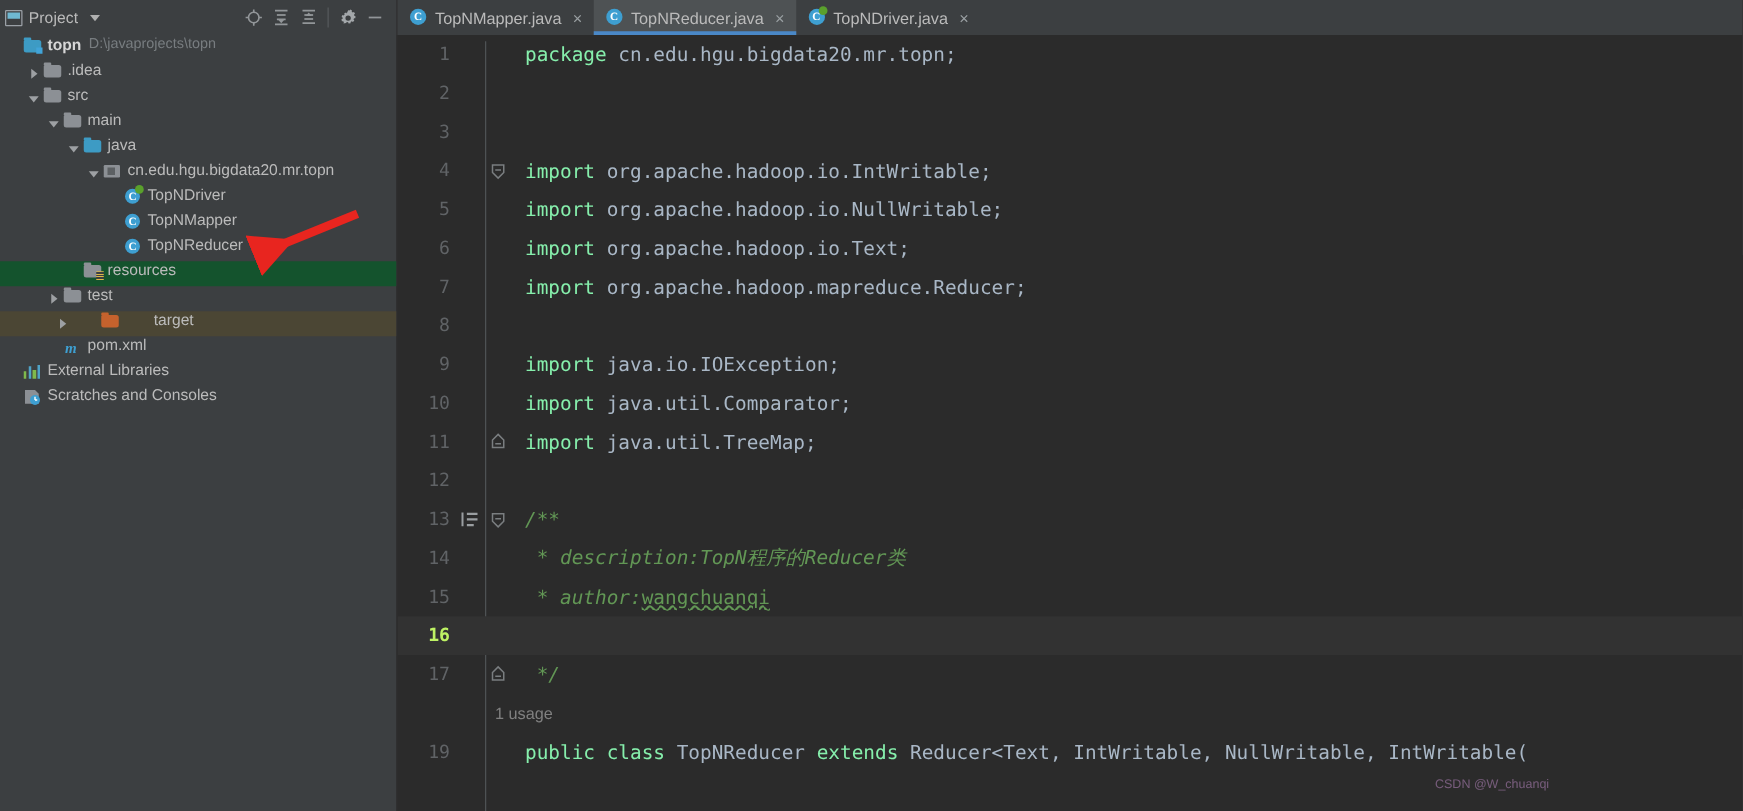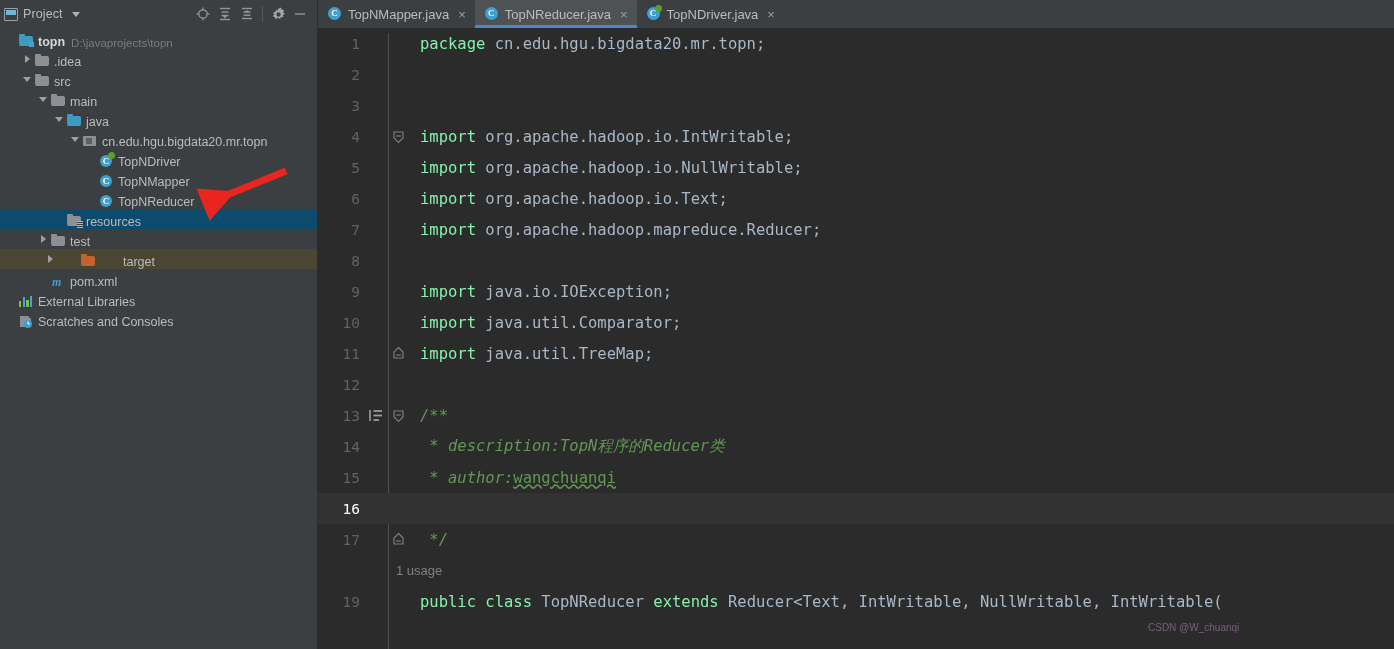--- a/index.html
+++ b/index.html
@@ -47,25 +47,25 @@
   .tb-spacer { flex: 1 1 auto; }
   .tb-icon {
     width: 22px; height: 22px; display: flex; align-items: center; justify-content: center;
     opacity: .85;
   }
   .tb-sep { width:1px; height:16px; background:#555a5c; margin:0 4px; }
 
   
   #project-tree { position: relative; width: 100%; padding-top: 1px; }
   .trow {
-    height: 20px; display: flex; align-items: flex-end;
+    height: 20px; display: flex; align-items: flex-start;
     font-size: 12.5px; color: #bbbbbb; white-space: nowrap;
     position: relative; padding-right: 4px;
   }
-  .trow.sel-blue { background: #0c4a6e; }
+  .trow.sel-blue { background: #14532d; }
   .trow.sel-olive { background: #4b4634; gap: 23px; }
   .twist {
     width: 14px; height: 20px; display:flex; align-items:center; justify-content:center;
     flex: 0 0 14px;
   }
   .twist .arrow-r {
     width:0;height:0;border-top:4px solid transparent;border-bottom:4px solid transparent;
     border-left:5px solid #9da0a3;
   }
   .twist .arrow-d {
@@ -159,21 +159,21 @@
   }
   .code-line {
     position:relative; height:31px; display:flex; align-items:center;
   }
   .code-line.current { background:#323232; }
   .lnum {
     width: 48px; flex:0 0 48px; text-align:right; padding-right:6px;
     color:#606366; font-size:14.5px;
     font-family:"DejaVu Sans Mono", monospace;
   }
-  .code-line.current .lnum { color:#ffffff; }
+  .code-line.current .lnum { color:#bef264;font-weight:bold; }
   .gutter-icon {
     width: 22px; flex:0 0 22px; height:31px; position:relative;
   }
   .fold {
     width: 24px; flex:0 0 24px; height:31px; position:relative;
   }
   .codetext {
     flex:1 1 auto; padding-left: 8px;
     font-family:"DejaVu Sans Mono", monospace;
     font-size:15.5px; color:#a9b7c6; white-space:pre;

